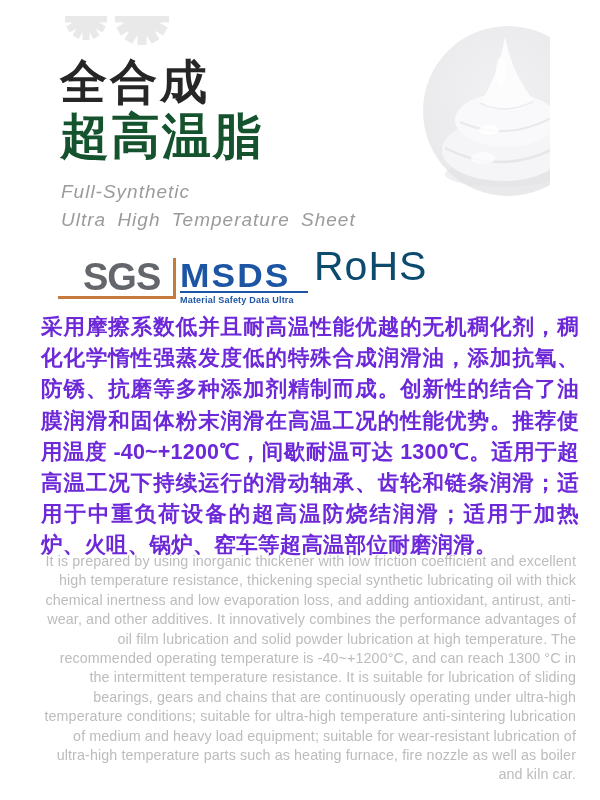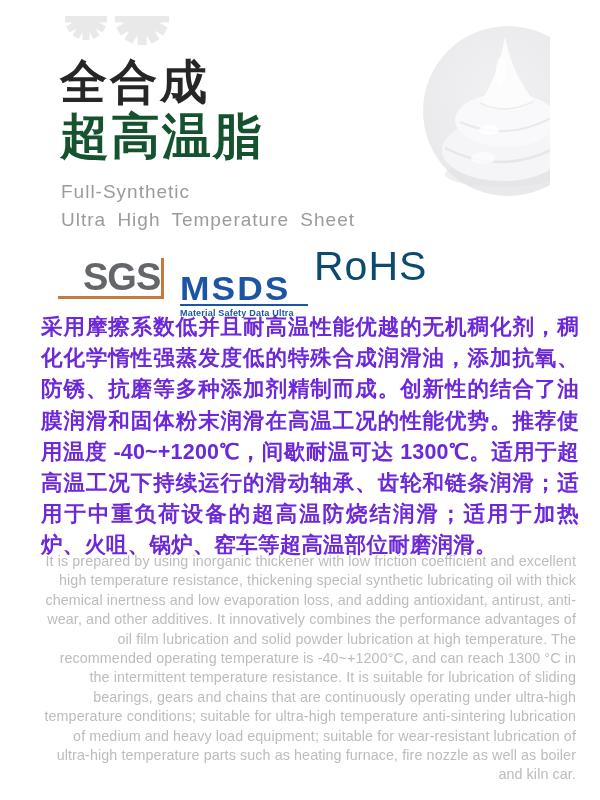--- a/index.html
+++ b/index.html
@@ -20,33 +20,33 @@
   .title-black{
     position:absolute;left:60px;top:40px;margin:0;
     font-size:47px;line-height:52px;font-weight:600;color:#262626;letter-spacing:3px;
   }
   .title-red{
     position:absolute;left:60px;top:93px;margin:0;
     font-size:49px;line-height:54px;font-weight:800;color:#14532d;letter-spacing:2px;
   }
   .subtitle{
     position:absolute;left:61px;top:162px;
-    font-size:19px;line-height:28px;color:#9b9b9b;
+    font-size:19px;line-height:28px;font-style:italic;color:#9b9b9b;
     letter-spacing:1px;word-spacing:5px;
   }
   
   .certs{position:absolute;left:0;top:0;width:600px;height:0;}
-  .sgs{position:absolute;left:58px;top:244px;padding:0 4px 5px 25px;text-align:right;}
+  .sgs{position:absolute;left:58px;top:244px;padding:0 16px 5px 25px;text-align:right;}
   .sgs-text{
     font-size:38px;line-height:34px;font-weight:700;color:#63676b;letter-spacing:-1px;
     font-family:"Liberation Sans",sans-serif;
   }
   .sgs-underline{position:absolute;left:0;right:0;bottom:0;height:3px;background:#c57a3e;}
   .sgs-vline{position:absolute;right:0;top:-2px;bottom:0;width:3px;background:#c57a3e;}
-  .msds{position:absolute;left:180px;top:257px;width:128px;}
+  .msds{position:absolute;left:180px;top:244px;width:128px;}
   .msds-text{
     font-size:34px;line-height:30px;font-weight:800;color:#1d55a5;letter-spacing:2px;
     transform:scaleX(1.04);transform-origin:left center;
   }
   .msds-rule{height:2px;background:#1d55a5;margin:1px 0 2px 0;}
   .msds-caption{font-size:9px;line-height:10px;font-weight:700;color:#1d55a5;letter-spacing:0.2px;white-space:nowrap;}
   .rohs{
     position:absolute;left:314px;top:228px;
     font-family:Liberation Sans, sans-serif;
     font-size:41px;line-height:44px;font-weight:400;color:#0c4a6e;letter-spacing:1px;

